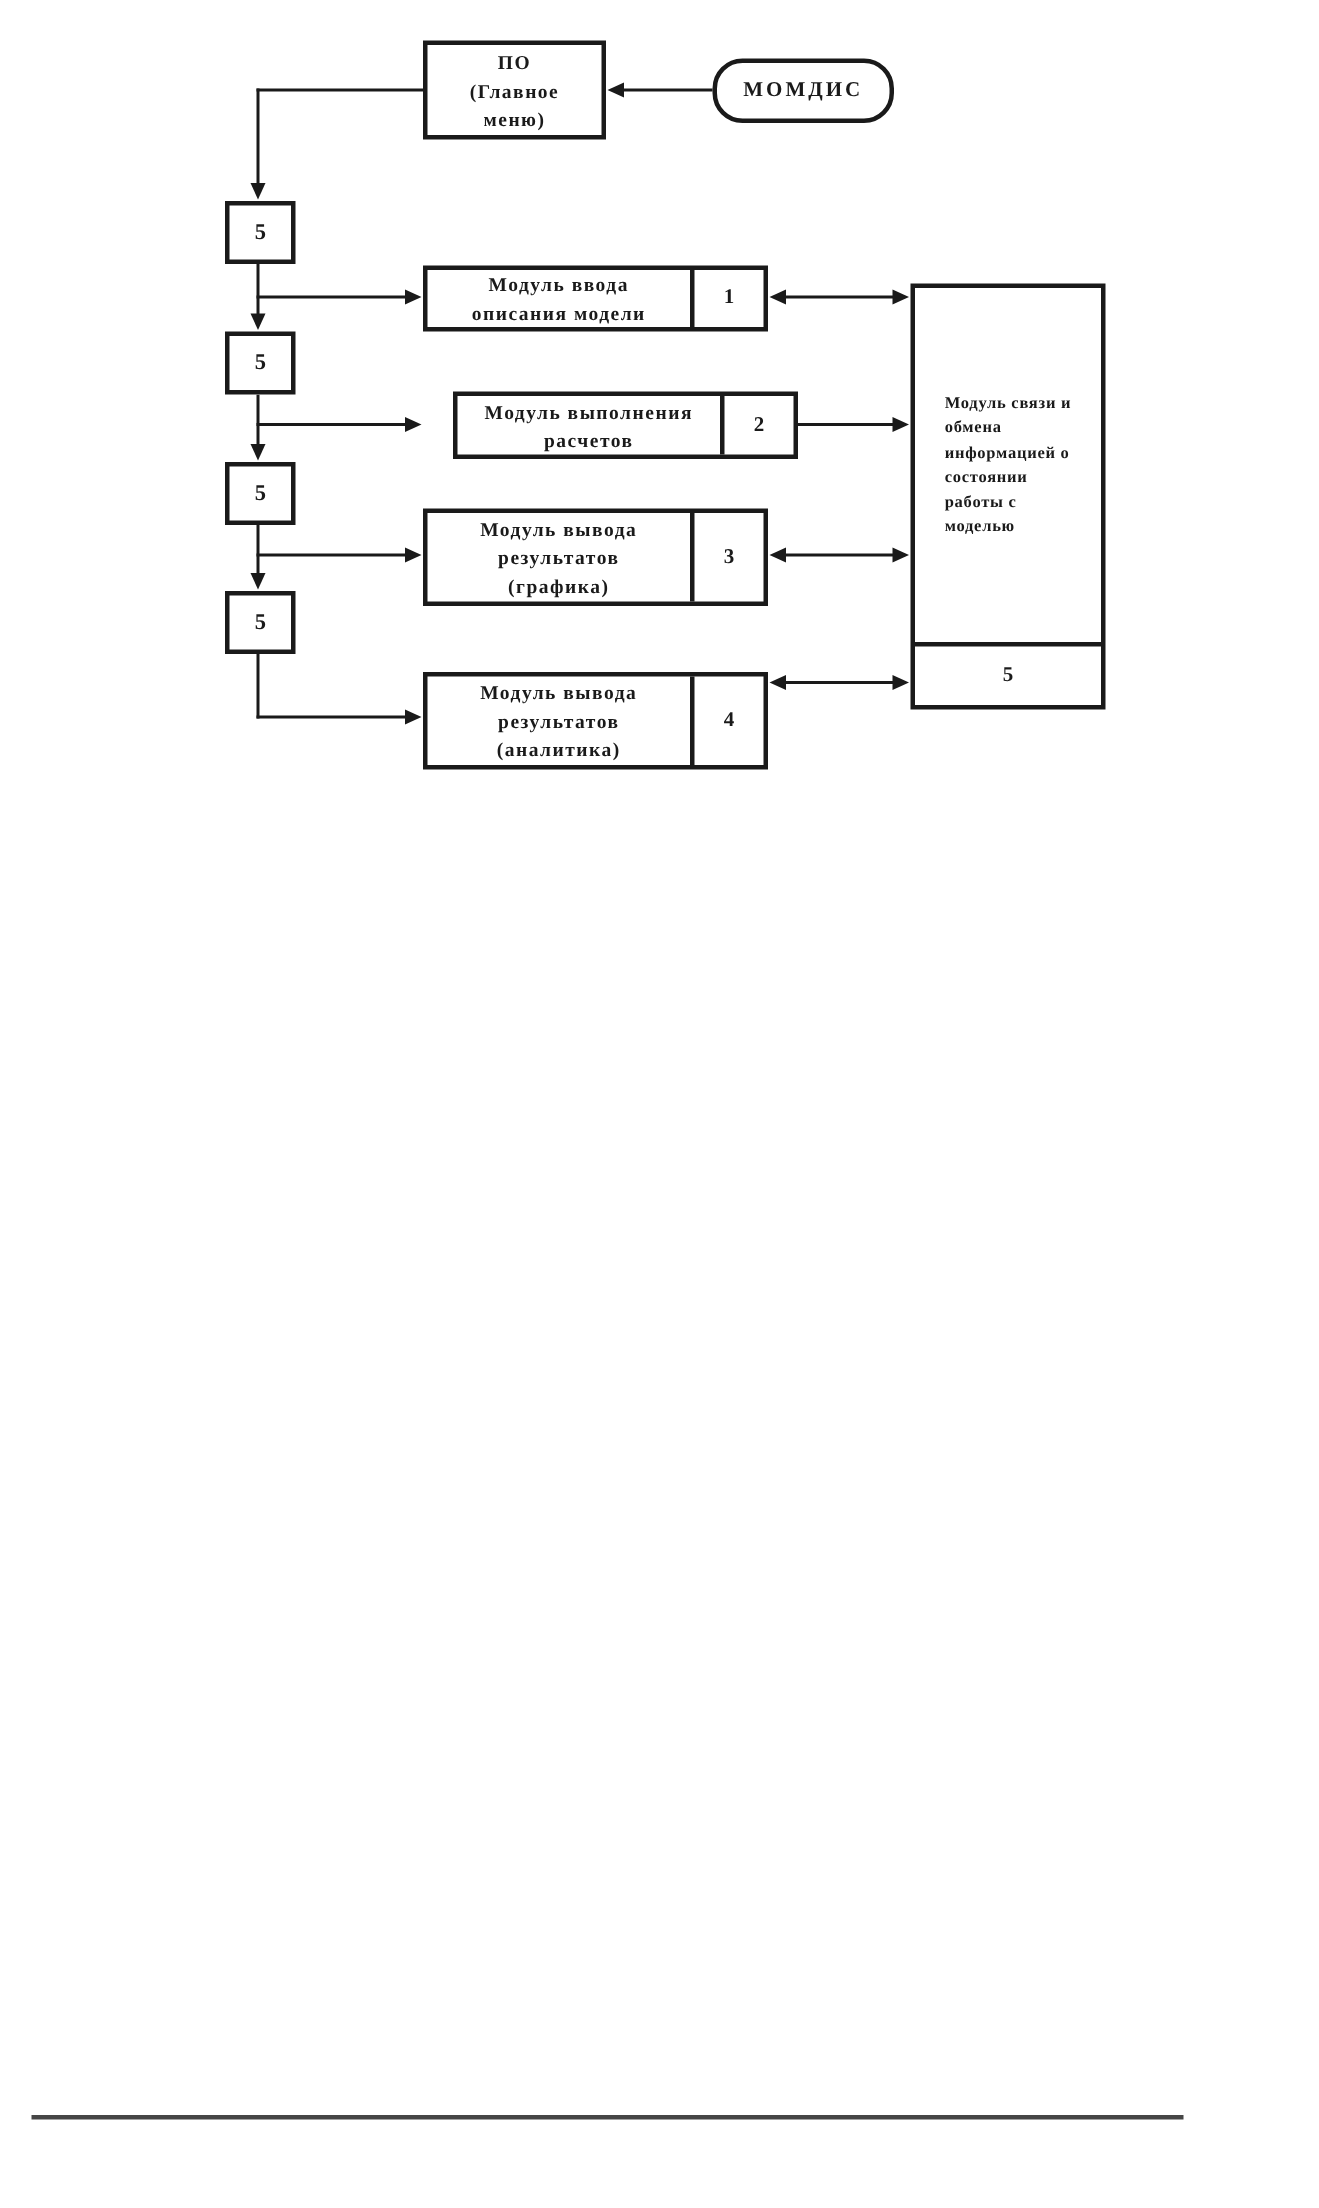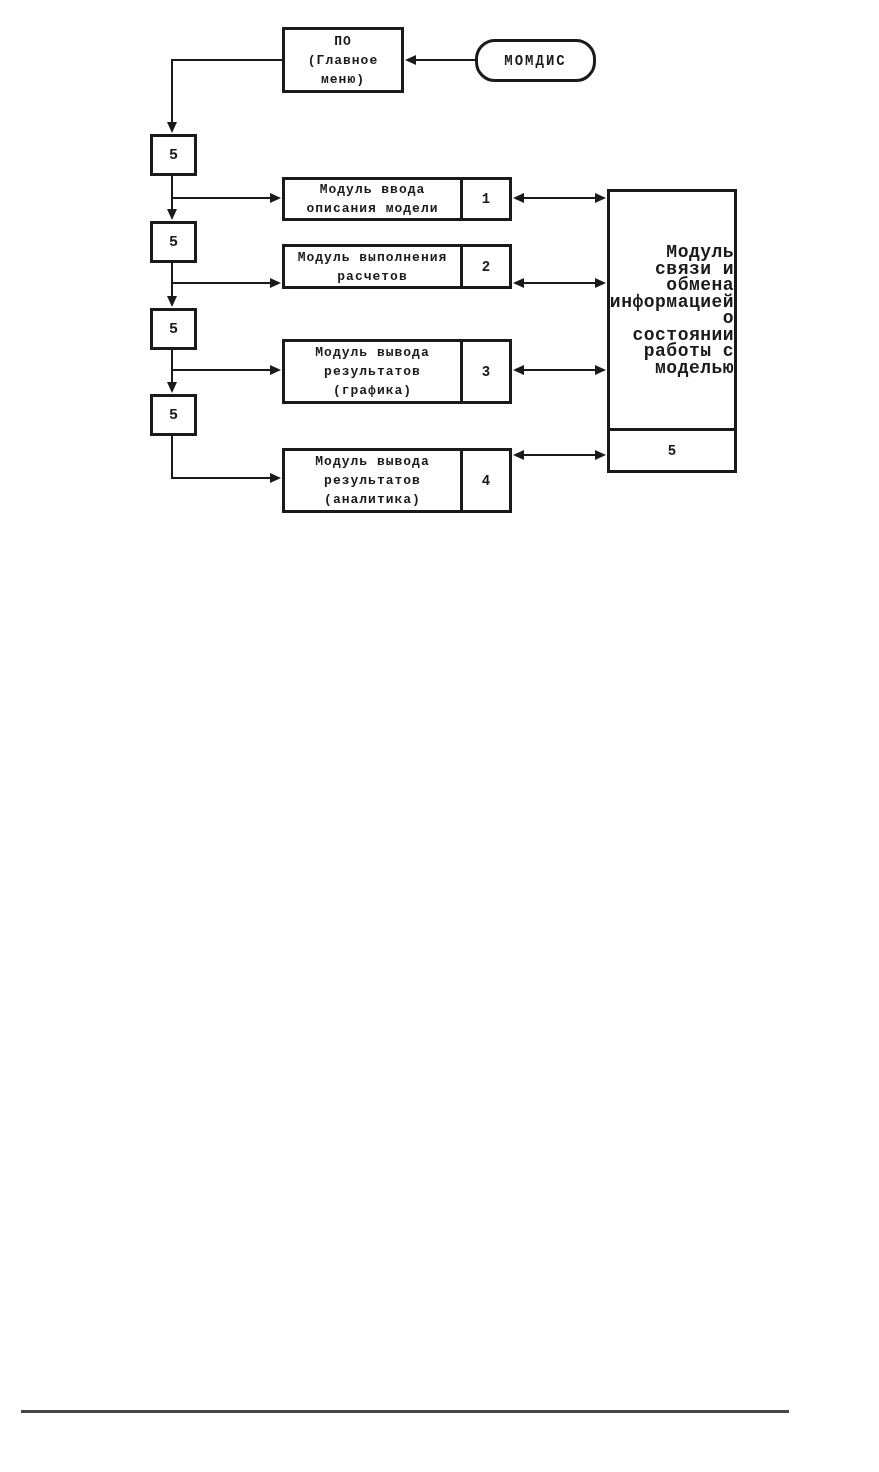--- a/index.html
+++ b/index.html
@@ -1,21 +1,21 @@
 <!DOCTYPE html>
 <html><head>
 <meta charset="utf-8">
 <style>
   html, body { margin: 0; padding: 0; background: #ffffff; }
   .canvas {
     position: relative;
     width: 789px;
     height: 1472px;
     background: #ffffff;
-    font-family: Liberation Mono, monospace;
+    font-family: Liberation Serif, serif;
     color: #1a1a1a;
     overflow: hidden;
   }
   svg.connectors {
     position: absolute;
     left: 0; top: 0;
     width: 879px; height: 1472px;
   }
   svg.connectors line { stroke: #1a1a1a; stroke-width: 2; }
   svg.connectors polygon { fill: #1a1a1a; stroke: none; }
@@ -39,43 +39,43 @@
   .momdis{ left: 475px; top: 39px;  width: 121px; height: 43px; font-size: 14px; letter-spacing: 2px; border-radius: 20px; }
 
   .sbox  { left: 150px; width: 47px; height: 42px; font-size: 15px; }
   .sbox.s1 { top: 134px; }
   .sbox.s2 { top: 221px; }
   .sbox.s3 { top: 308px; }
   .sbox.s4 { top: 394px; }
 
   .module { left: 282px; width: 230px; padding: 0; display: flex; align-items: stretch; }
   .module.m1 { top: 177px; height: 44px; }
-  .module.m2 { top: 244px; height: 45px; }
+  .module.m2 { top: 261px; height: 45px; margin-left: 20px; }
   .module.m3 { top: 339px; height: 65px; }
   .module.m4 { top: 448px; height: 65px; }
   .module-text {
     flex: 1;
     display: flex; align-items: center; justify-content: center;
     white-space: pre-line; text-align: center;
     font-size: 13px; line-height: 19px; font-weight: bold; letter-spacing: 1px;
   }
   .module-num {
     width: 46px;
     border-left: 3px solid #1a1a1a;
     display: flex; align-items: center; justify-content: center;
     font-size: 14px; font-weight: bold;
   }
 
   .rightbox { left: 607px; top: 189px; width: 130px; height: 284px; flex-direction: column; align-items: stretch; justify-content: flex-start; padding: 0; }
   .right-text-area {
     height: 236px;
     border-bottom: 3px solid #1a1a1a;
     display: flex; align-items: center; justify-content: center;
-    white-space: pre-line; text-align: right;
-    font-size: 18px; line-height: 16.5px; font-weight: bold; letter-spacing: 0.5px;
+    white-space: pre-line; text-align: left;
+    font-size: 11px; line-height: 16.5px; font-weight: bold; letter-spacing: 0.5px;
   }
   .right-num-area {
     flex: 1;
     display: flex; align-items: center; justify-content: center;
     font-size: 14px; font-weight: bold;
   }
 
   .bottom-rule {
     position: absolute;
     left: 21px; top: 1410px;

